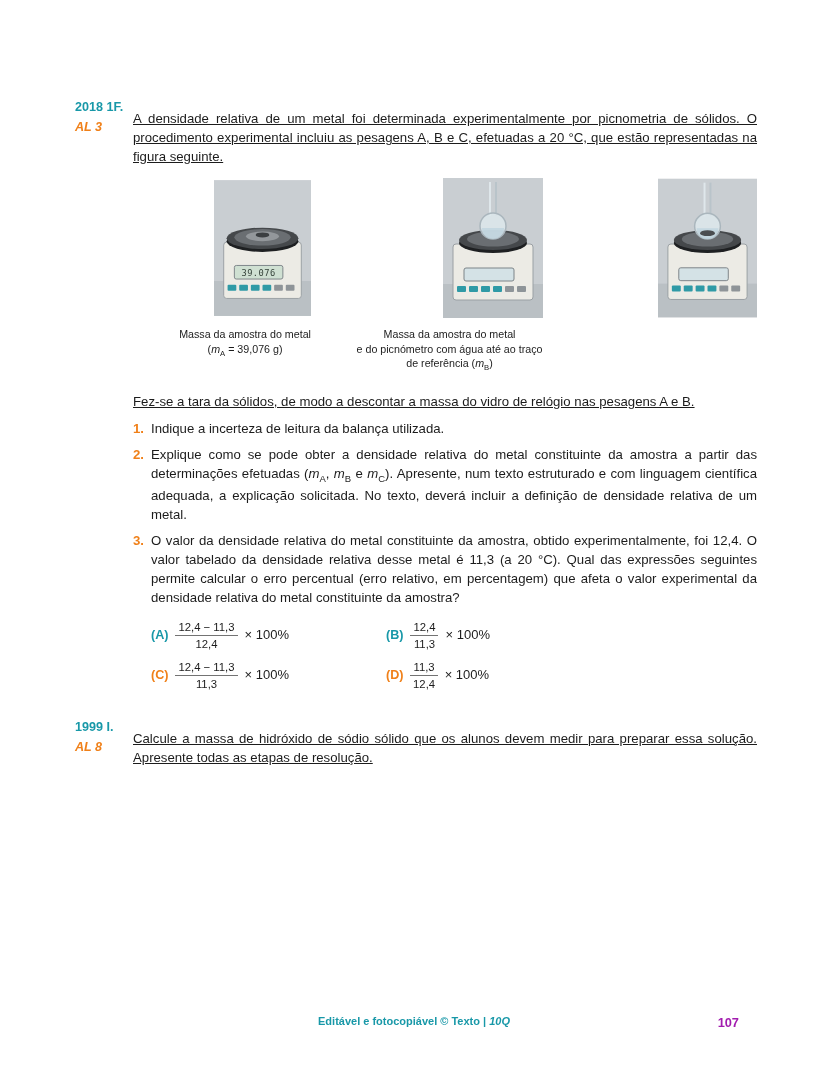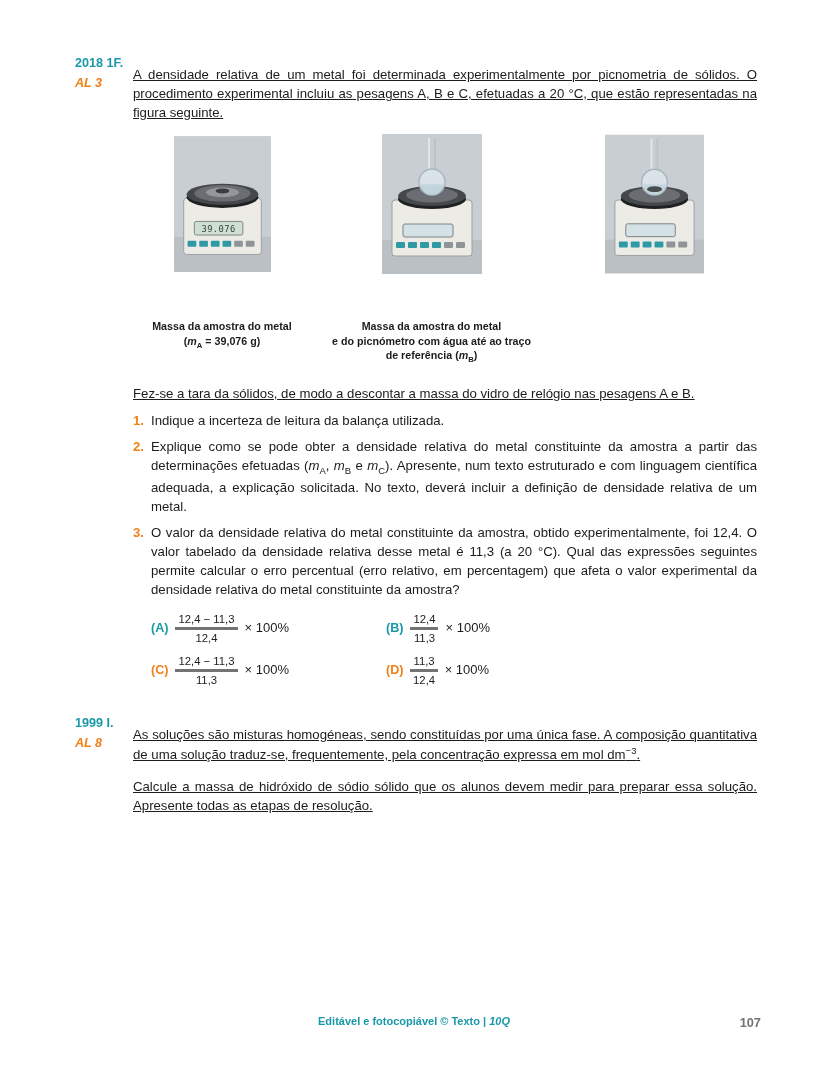--- a/index.html
+++ b/index.html
@@ -5,63 +5,63 @@
   html,body{margin:0;padding:0;background:#ffffff;}
   .page{
     position:relative;
     width:828px;height:1077px;
     background:#ffffff;
     overflow:hidden;
     font-family:"Liberation Sans","DejaVu Sans",sans-serif;
     font-size:13.2px;
     color:var(--text,#1c1c1c);
   }
-  .content{padding:53px 71px 0 75px;}
+  .content{padding:97px 71px 0 75px;}
   .q-block{display:flex;align-items:flex-start;}
   .q-label{width:58px;flex-shrink:0;font-weight:bold;font-size:12.6px;line-height:1.45;padding-top:1px;}
   .q-year{color:var(--teal,#1898A8);white-space:nowrap;}
   .q-al{color:var(--orange,#F08019);margin-top:2px;font-style:italic;}
   .q-content{flex:1;line-height:1.45;text-align:justify;}
   .para{margin:12px 0 8px 0;text-decoration:underline;}
   
   .figures{display:flex;justify-content:space-between;align-items:flex-start;margin:12px 0 18px 0;}
-  .figure{display:flex;flex-direction:column;align-items:center;margin:0;gap:36px;}
+  .figure{display:flex;flex-direction:column;align-items:flex-end;margin:0;}
   .figure.f1{width:178px;}
   .figure.f2{width:222px;}
   .figure.f3{width:205px;}
   .figure svg{display:block;}
   .figure figcaption{
-    margin-top:9px;font-size:10.7px;line-height:1.35;text-align:center;color:#1c1c1c;font-weight:bold;
+    margin-top:9px;font-size:10.7px;line-height:1.35;text-align:center;color:#1c1c1c;
   }
   .lcd{letter-spacing:.5px;}
   
   .item{display:flex;margin-top:7px;}
   .item-num{width:18px;flex-shrink:0;color:var(--orange,#F08019);font-weight:bold;}
   .item-text{flex:1;text-align:justify;}
   
   .options{display:grid;grid-template-columns:235px 1fr;row-gap:9px;margin:12px 0 0 18px;}
   .option{display:flex;align-items:center;gap:7px;}
   .opt-label{font-weight:bold;font-size:12.6px;}
   .opt-label.teal{color:var(--teal,#1898A8);}
   .opt-label.orange{color:var(--orange,#F08019);}
   .frac{display:inline-flex;flex-direction:column;align-items:center;font-size:11.3px;line-height:1.25;vertical-align:middle;}
-  .frac .fnum{border-bottom:3px solid #737373;padding:0 3px 1px 3px;}
+  .frac .fnum{border-bottom:1px solid #737373;padding:0 3px 1px 3px;}
   .frac .fden{padding-top:1px;}
   .opt-suffix{font-size:13px;}
   
   .q2{margin-top:26px;}
   
   .footer-center{
     position:absolute;left:0;right:0;bottom:50px;
     text-align:center;font-size:11px;font-weight:bold;color:var(--teal,#1898A8);
   }
   .footer-center i{}
   .page-num{
-    position:absolute;right:67px;bottom:47px;
-    font-size:12.8px;font-weight:bold;color:#737373;
+    position:absolute;right:89px;bottom:47px;
+    font-size:12.8px;font-weight:bold;color:#a21caf;
   }
   sub{font-size:72%;}
   sup{font-size:72%;}
 </style>
 </head>
 <body>
 
 <div class="page">
   <div class="content">
 
@@ -210,21 +210,20 @@
 
       </div>
     </section>
 
     <section class="q-block q2">
       <div class="q-label">
         <div class="q-year">1999 I.</div>
         <div class="q-al">AL 8</div>
       </div>
       <div class="q-content">
-        <p class="para">As soluções são misturas homogéneas, sendo constituídas por uma única fase. A composição quantitativa de uma solução traduz-se, frequentemente, pela concentração expressa em mol dm<sup>−3</sup>.</p>
         <p class="para">Calcule a massa de hidróxido de sódio sólido que os alunos devem medir para preparar essa solução. Apresente todas as etapas de resolução.</p>
       </div>
     </section>
 
   </div>
 
   <div class="footer-center">Editável e fotocopiável © Texto | <i>10Q</i></div>
   <div class="page-num">107</div>
 </div>
 

